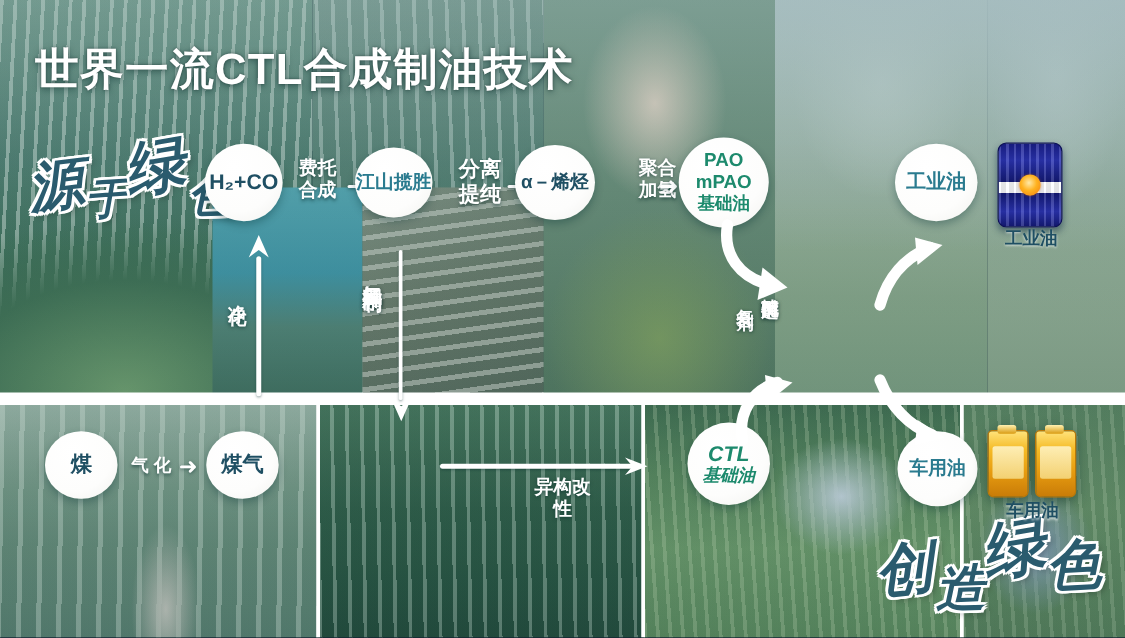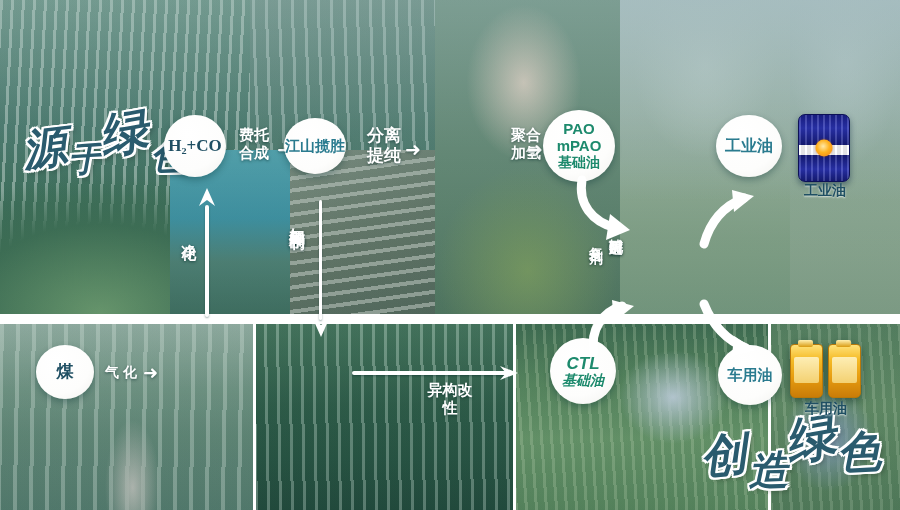--- a/index.html
+++ b/index.html
@@ -113,21 +113,21 @@
   
   .node{
     position:absolute; border-radius:50%;
     background:radial-gradient(circle at 38% 30%, #ffffff 0%, #fdfdfc 62%, #f1f1ee 100%);
     display:flex; flex-direction:column; align-items:center; justify-content:center;
     text-align:right; line-height:1.12; font-weight:bold;
     box-shadow:0 3px 7px rgba(0,45,50,.33);
   }
   .node span{ display:block; }
   .n-teal{ color:#2a7b8f; }
-  .n-navy{ color:#1f4f63;font-family:Liberation Serif, serif; }
+  .n-navy{ color:#1f4f63; }
   .n-green{ color:#1d8a6d; }
 
   
   .lab{
     position:absolute; color:#fff; font-weight:bold; line-height:1.18;
     text-align:center; text-shadow:0 1px 3px rgba(0,40,40,.6);
   }
   .vlab{ writing-mode:vertical-rl; text-orientation:upright; }
 
   
@@ -184,20 +184,21 @@
     <div class="tile t-grass"></div>
     <div class="tile t-kids"></div>
 
     <div class="veil"></div>
     <div class="gap-top"></div>
     <div class="seam" style="left:253px;"></div>
     <div class="seam" style="left:513px;"></div>
     <div class="seam" style="left:768px;"></div>
   </div>
 
+  <div class="title">世界一流CTL合成制油技术</div>
 
   <div class="calli calli-1">
     <span class="c1">源</span><span class="c2">于</span><span class="c3">绿</span><span class="c4">色</span>
   </div>
 
   <div class="calli calli-2">
     <span class="c1">创</span><span class="c2">造</span><span class="c3">绿</span><span class="c4">色</span>
   </div>
 
   <div class="lab" style="left:232px; top:126px; width:44px; font-size:15px;">
@@ -219,20 +220,23 @@
   <div class="arw" style="left:527px; top:140px; font-size:19px;">➜</div>
 
   <div class="node n-navy" style="left:164px; top:115px; width:62px; height:62px; font-size:17px;">
     <span>H₂+CO</span>
   </div>
 
   <div class="node n-teal" style="left:284px; top:118px; width:62px; height:56px; font-size:15px;">
     <span>江山揽胜</span>
   </div>
 
+  <div class="node n-navy" style="left:412px; top:116px; width:64px; height:60px; font-size:15px;">
+    <span>α－烯烃</span>
+  </div>
 
   <div class="node n-green" style="left:543px; top:110px; width:72px; height:72px; font-size:15px;">
     <span>PAO</span>
     <span>mPAO</span>
     <span style="font-size:14px;">基础油</span>
   </div>
 
   <div class="node n-teal" style="left:716px; top:115px; width:66px; height:62px; font-size:16px;">
     <span>工业油</span>
   </div>
@@ -247,20 +251,23 @@
     <polygon points="0,4 18,11 0,18 6,11" fill="#ffffff"></polygon>
   </svg>
   <div class="lab" style="left:398px; top:381px; width:80px; font-size:15px;padding-left:24px;">
     <span>异构改性</span>
   </div>
 
   <div class="node n-navy" style="left:36px; top:345px; width:58px; height:54px; font-size:17px;">
     <span>煤</span>
   </div>
 
+  <div class="node n-navy" style="left:165px; top:345px; width:58px; height:54px; font-size:17px;">
+    <span>煤气</span>
+  </div>
 
 
   <div class="node n-green" style="left:550px; top:338px; width:66px; height:66px; font-size:17px;font-style:italic;">
     <span>CTL</span>
     <span style="font-size:14px;">基础油</span>
   </div>
 
   <div class="node n-teal" style="left:718px; top:345px; width:64px; height:60px; font-size:15px;">
     <span>车用油</span>
   </div>

